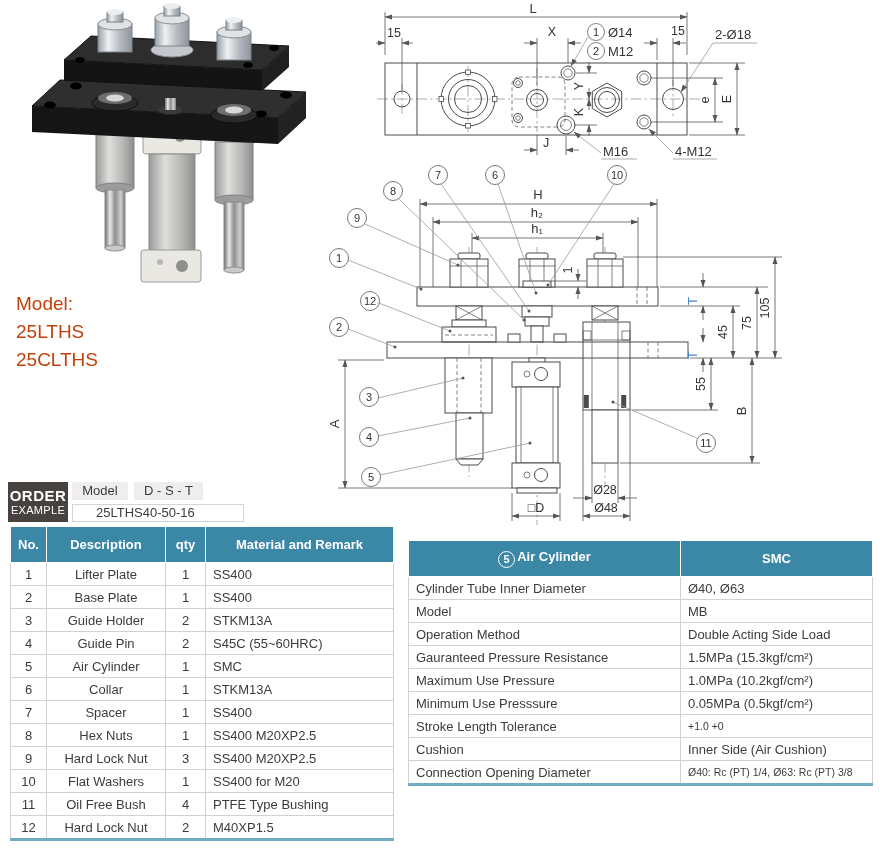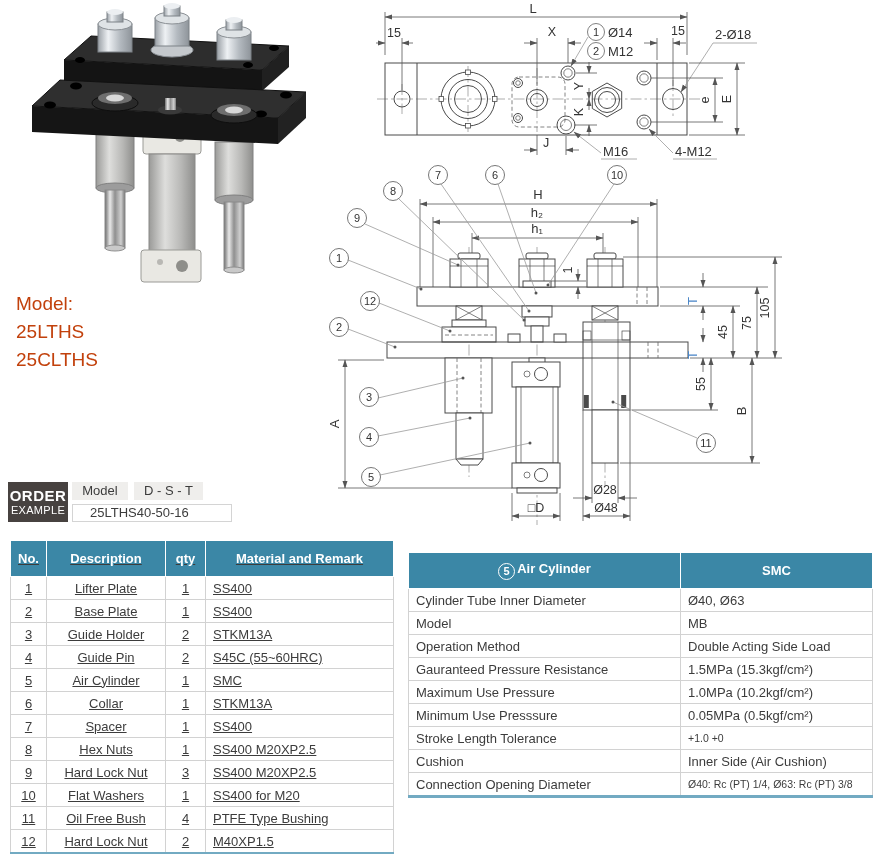--- a/index.html
+++ b/index.html
@@ -15,26 +15,26 @@
   .order-wrap{position:absolute;left:8px;top:482px;display:flex;align-items:flex-start;}
   .order-box{width:60px;height:40px;background:#474240;color:#fff;text-align:center;
              display:flex;flex-direction:column;justify-content:center;}
   .order-box .l1{font-size:15px;font-weight:bold;letter-spacing:.5px;line-height:17px;}
   .order-box .l2{font-size:11px;letter-spacing:.3px;line-height:13px;}
   .order-right{margin-left:4px;}
   .order-chips{display:flex;gap:6px;}
   .chip{background:#efeeec;color:#3c3c3c;font-size:13px;height:18px;line-height:18px;
         padding:0 10px;min-width:36px;text-align:center;}
   .order-example{margin-top:4px;width:124px;height:16px;border:1px solid #d4d4d4;background:#fff;
-        font-size:13px;line-height:16px;padding:0 17px;color:#3c3c3c;}
+        font-size:13px;line-height:16px;padding:0 23px;color:#3c3c3c;}
 
   
   table{border-collapse:collapse;position:absolute;table-layout:fixed;}
-  #parts-table{left:10px;top:540px;width:383px;text-decoration:underline;}
-  #spec-table{left:408px;top:552px;width:464px;}
+  #parts-table{left:10px;top:526px;width:383px;}
+  #spec-table{left:408px;top:540px;width:464px;}
   th{background:#3b87a6;color:#fff;font-size:13px;font-weight:bold;height:35px;
      border:1px solid #fff;padding:0 6px;}
   td{font-size:13px;height:22px;border:1px solid #d2d2d2;padding:0 7px;color:#3c3c3c;
      white-space:nowrap;overflow:hidden;}
   table{border-bottom:3px solid #72aac2;}
   #parts-table td:nth-child(1),#parts-table td:nth-child(2),#parts-table td:nth-child(3){text-align:center;}
   #spec-table td.small{font-size:10.5px;}
   .circ{display:inline-block;width:15px;height:15px;line-height:15px;border:1px solid #fff;
         border-radius:50%;text-align:center;font-size:11px;margin-right:2px;vertical-align:-2px;}
 

